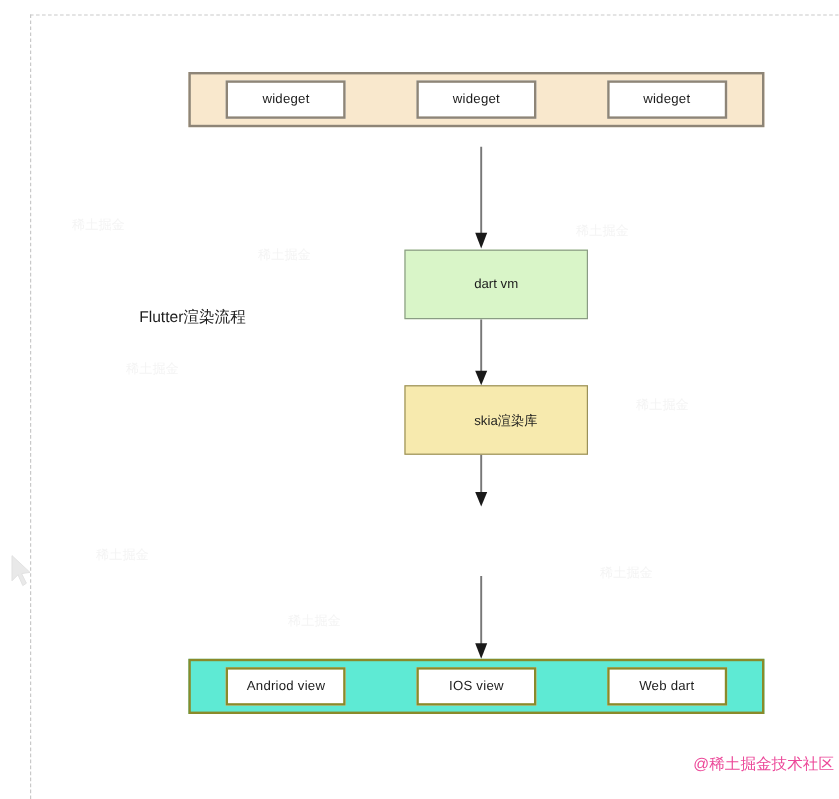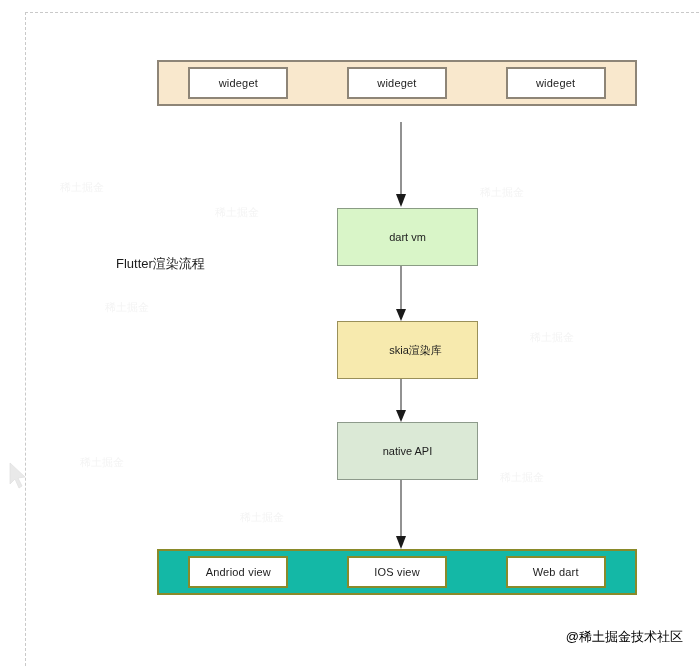--- a/index.html
+++ b/index.html
@@ -57,21 +57,21 @@
     align-items: center;
     justify-content: space-around;
   }
   .band.top {
     top: 60px;
     background: #f9e8cd;
     border: 2px solid #8e8577;
   }
   .band.bottom {
     top: 549px;
-    background: #14b8a6;
+    background: #5eead4;
     border: 2px solid #8a8a2a;
   }
   .chip {
     box-sizing: border-box;
     width: 100px;
     height: 32px;
     background: #ffffff;
     border: 2px solid #8e8577;
     display: flex;
     align-items: center;
@@ -81,21 +81,21 @@
     letter-spacing: .2px;
   }
   .band.bottom .chip {
     border-color: #8a8a2a;
   }
 
   
   .node {
     position: absolute;
     left: 337px;
-    width: 141px;
+    width: 153px;
     height: 58px;
     box-sizing: border-box;
     display: flex;
     align-items: center;
     justify-content: center;
     font-size: 11px;
     color: #1c1c1c;
   }
   .node.dartvm   { top: 208px; background: #d9f5c8; border: 1.5px solid #8a9c84; }
   .node.skia     { top: 321px; background: #f7eaae; border: 1.5px solid #9a9059; padding-left: 16px; }
@@ -116,24 +116,24 @@
     top: 255px;
     font-size: 13px;
     color: #1c1c1c;
     white-space: nowrap;
     margin-left: 48px;
   }
 
   
   .watermark {
     position: absolute;
-    right: 16px;
+    right: 4px;
     top: 628px;
     font-size: 13px;
-    color: #000000;
+    color: #ec4899;
     white-space: nowrap;
   }
 
   
   .bg-mark {
     position: absolute;
     font-size: 11px;
     color: #f4f4f4;
     white-space: nowrap;
     pointer-events: none;
@@ -188,23 +188,20 @@
     <span>skia渲染库</span>
   </div>
 
   <div class="arrow" style="top:379px; height:44px;">
     <svg width="14" height="44" viewBox="0 0 14 44">
       <line x1="7" y1="0" x2="7" y2="33" stroke="#777777" stroke-width="1.6"></line>
       <polygon points="7,43 2,31 12,31" fill="#1a1a1a"></polygon>
     </svg>
   </div>
 
-  <div class="node nativeapi">
-    <span>native  API</span>
-  </div>
 
   <div class="arrow" style="top:480px; height:70px;">
     <svg width="14" height="70" viewBox="0 0 14 70">
       <line x1="7" y1="0" x2="7" y2="58" stroke="#777777" stroke-width="1.6"></line>
       <polygon points="7,69 2,56 12,56" fill="#1a1a1a"></polygon>
     </svg>
   </div>
 
   <div class="band bottom">
     <div class="chip">Andriod view</div>

